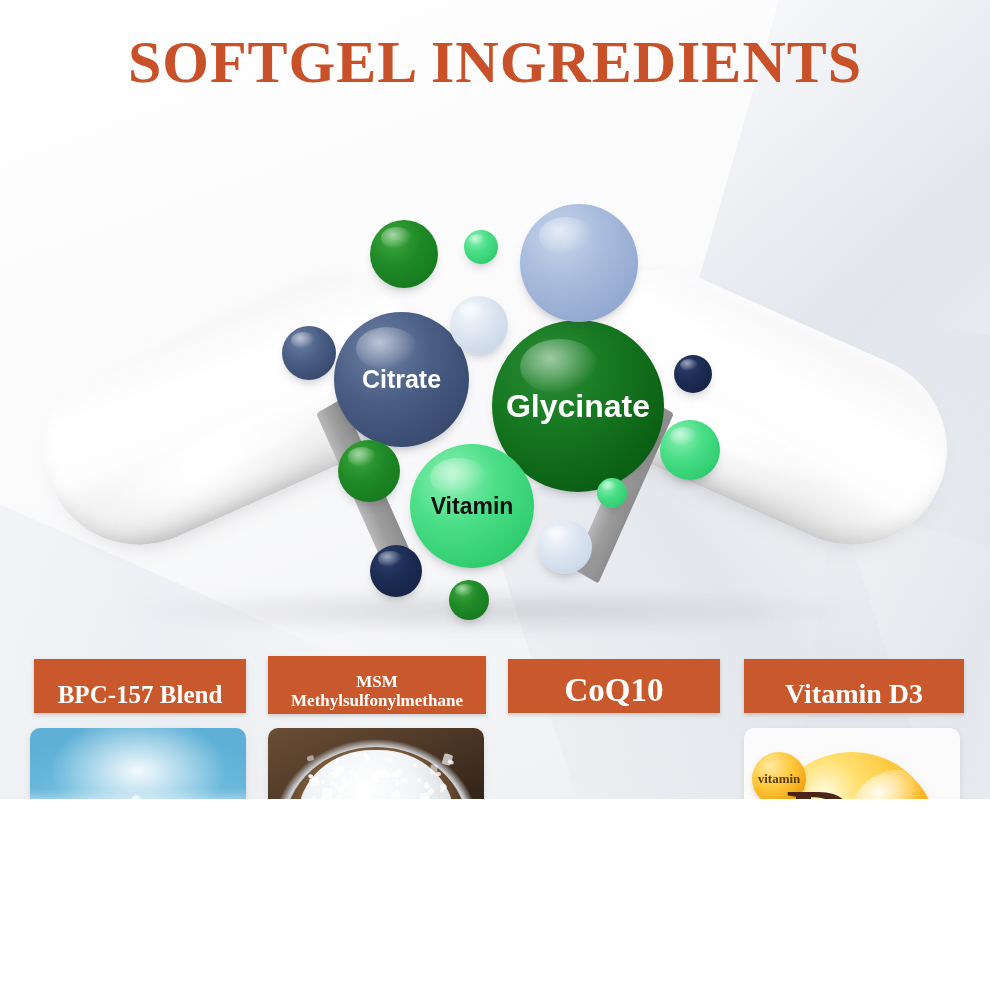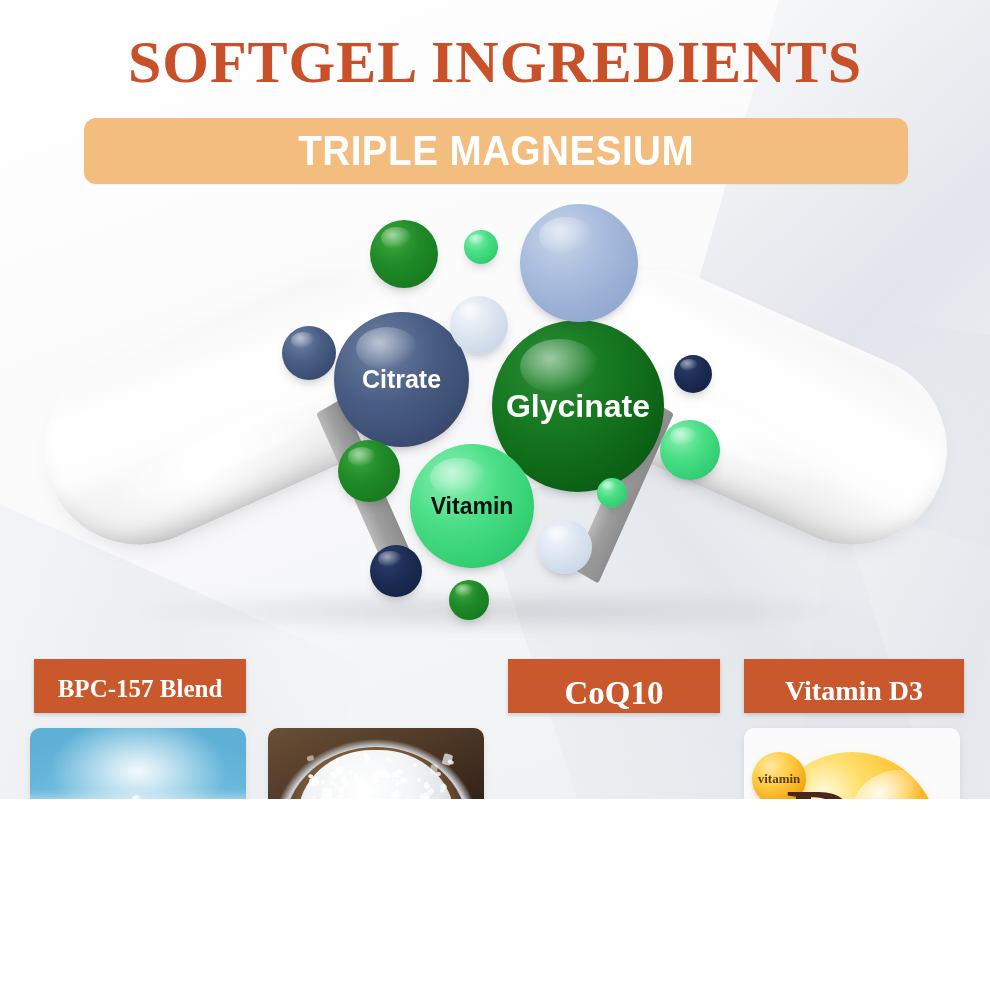--- a/index.html
+++ b/index.html
@@ -179,25 +179,25 @@
   .b-pale      { background: radial-gradient(circle at 34% 28%, #f3f7fc 0%, #dde6f1 40%, #ccd9e8 75%, #c2d1e3 100%); }
 
   .txt-white { color: #ffffff; }
   .txt-dark  { color: #111111; }
 
   
   .chip {
     position: absolute;
     background: #c9582c;
     display: flex;
-    align-items: flex-start;
+    align-items: flex-end;
     justify-content: center;
     text-align: center;
     box-shadow: 0 2px 4px rgba(0,0,0,0.16);
-    padding: 16px 6px;
+    padding: 4px 6px;
     box-sizing: border-box;
   }
   .chip-text {
     font-family: "Liberation Serif", serif;
     font-weight: bold;
     color: #ffffff;
     line-height: 1.12;
   }
   .chip-1 { left: 34px;  top: 659px; width: 212px; height: 54px; }
   .chip-2 { left: 268px; top: 656px; width: 218px; height: 58px; }
@@ -324,23 +324,20 @@
 <div id="page">
 
   <div class="bg-base"></div>
   <div class="bg-diag-a"></div>
   <div class="bg-diag-b"></div>
   <div class="bg-diag-c"></div>
   <div class="bg-diag-d"></div>
 
   <div class="main-title">SOFTGEL INGREDIENTS</div>
 
-  <div class="sub-banner">
-    <div class="sub-banner-text">TRIPLE MAGNESIUM</div>
-  </div>
 
   <div class="capsule-stage">
     <div class="cap-shadow"></div>
     <div class="cap cap-left"></div>
     <div class="cap cap-right"></div>
     <div class="cap-rim rim-left"></div>
     <div class="cap-rim rim-right"></div>
     <div id="bubble-layer">
         <div class="bubble b-slate" style="left: 334px; top: 122px; width: 135px; height: 135px;">
           <span class="lbl txt-white" style="font-size: 25px;">Citrate</span>
@@ -362,20 +359,26 @@
         <div class="bubble b-mint" style="left: 597px; top: 288px; width: 30px; height: 30px;"></div>
         <div class="bubble b-pale" style="left: 538px; top: 330px; width: 54px; height: 54px;"></div>
         <div class="bubble b-navy" style="left: 370px; top: 355px; width: 52px; height: 52px;"></div>
         <div class="bubble b-green" style="left: 449px; top: 390px; width: 40px; height: 40px;"></div>
       </div>
   </div>
 
   <div class="chip chip-1">
     <div class="chip-text">
       <span>BPC-157 Blend</span>
+    </div>
+  </div>
+  <div class="chip chip-2">
+    <div class="chip-text">
+      <span>MSM</span><br>
+      <span>Methylsulfonylmethane</span>
     </div>
   </div>
   <div class="chip chip-3">
     <div class="chip-text">
       <span>CoQ10</span>
     </div>
   </div>
   <div class="chip chip-4">
     <div class="chip-text">
       <span>Vitamin D3</span>

